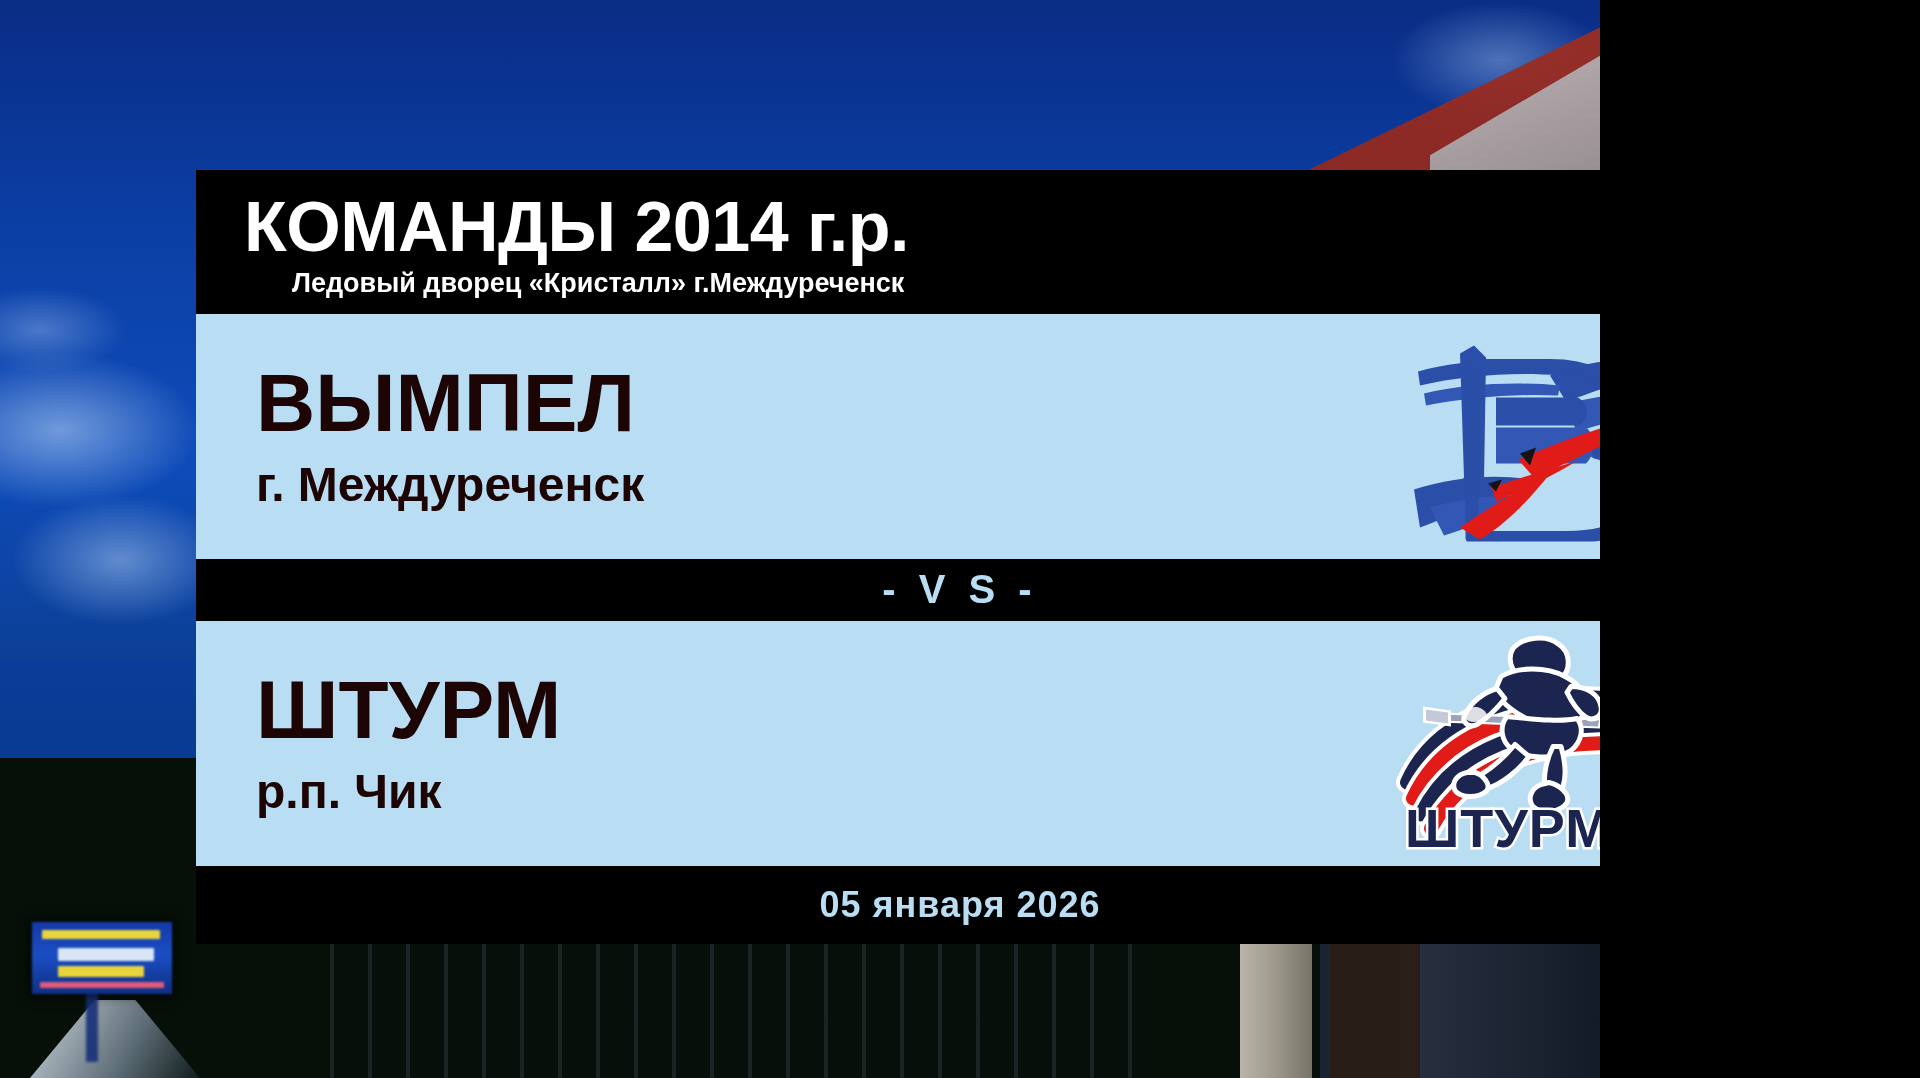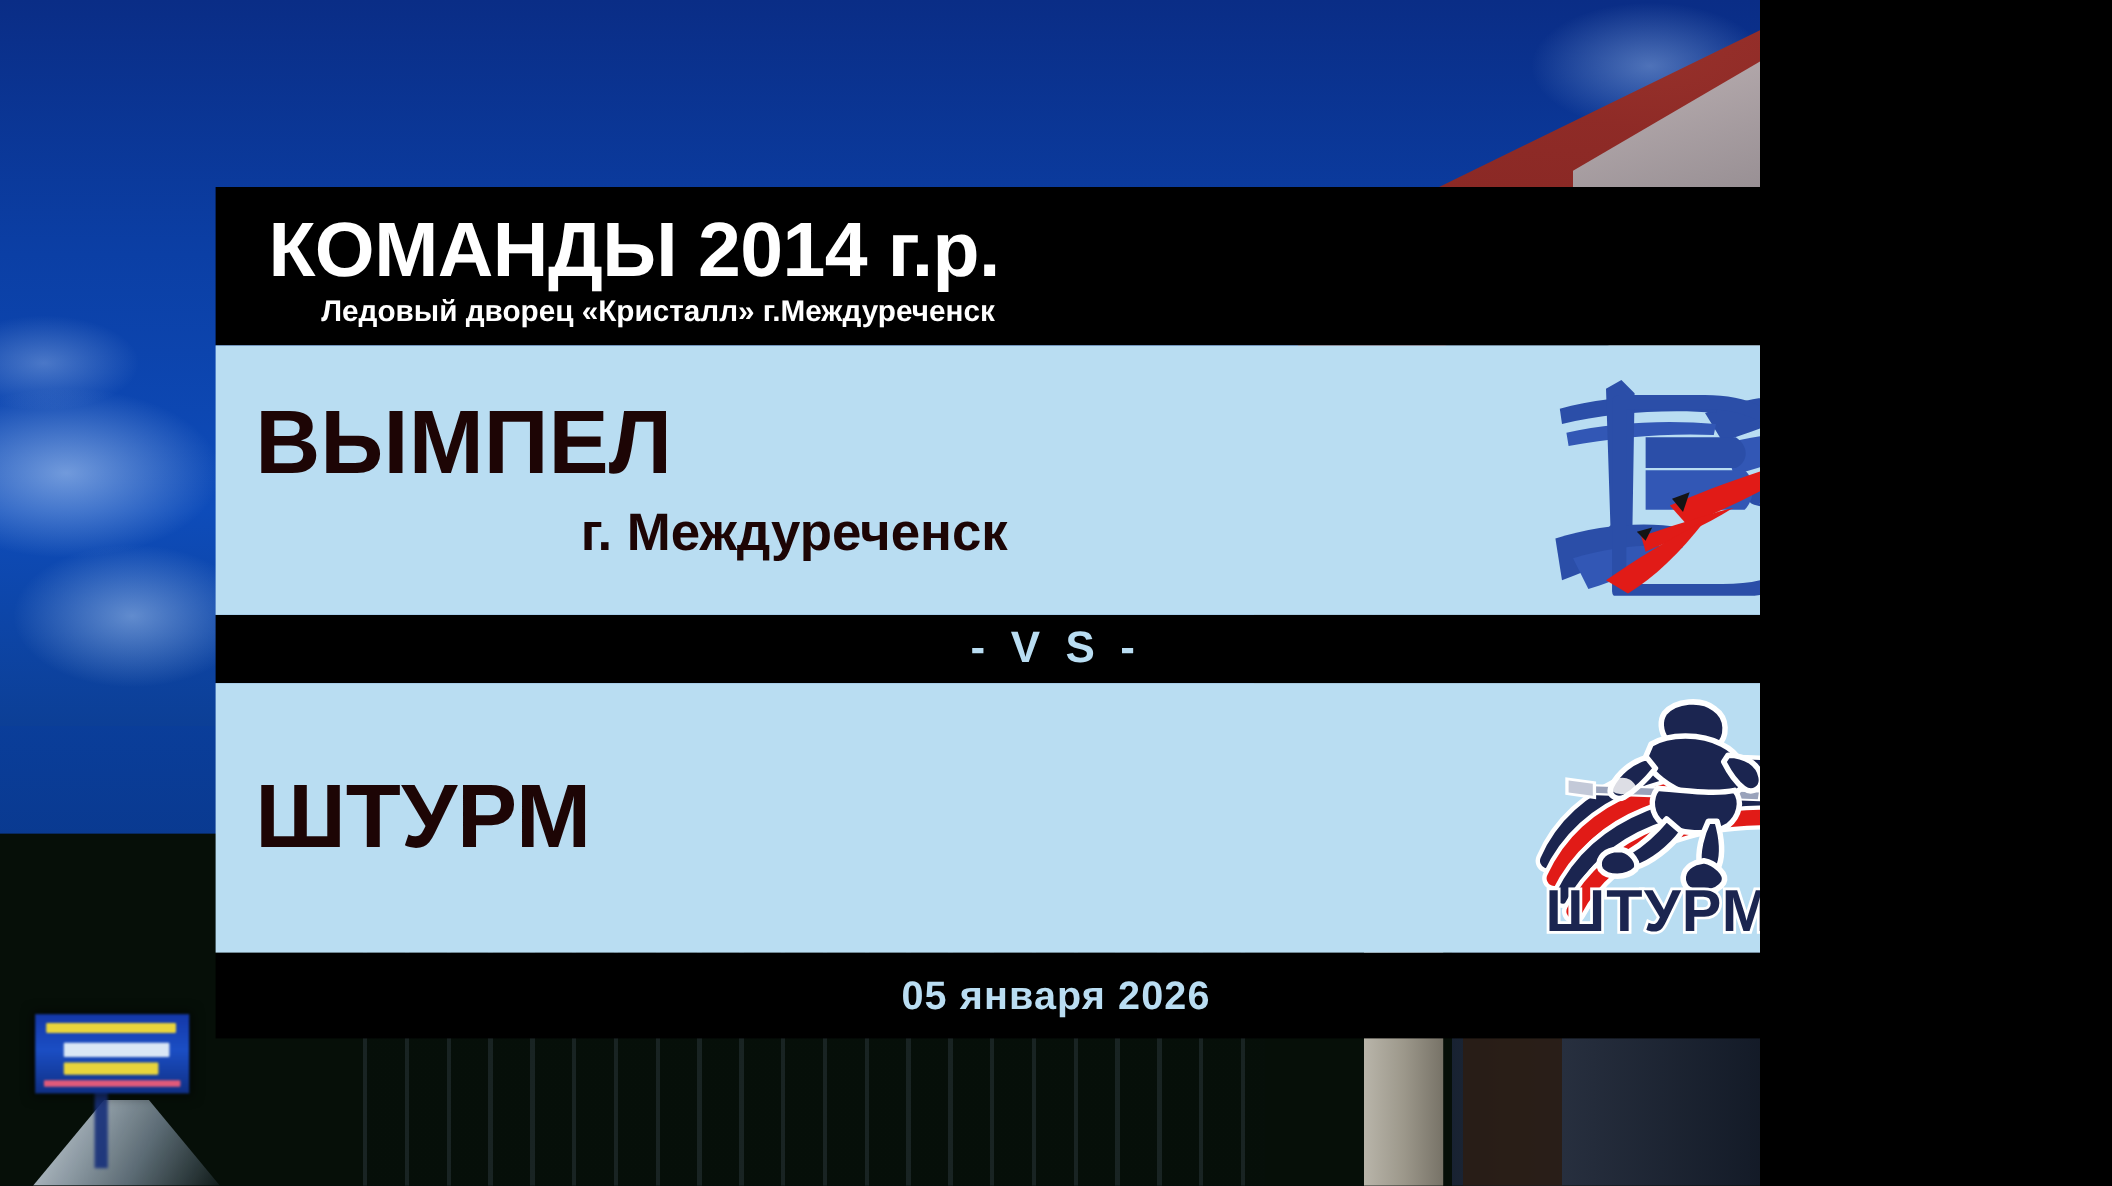--- a/index.html
+++ b/index.html
@@ -170,39 +170,38 @@
 
   
   .team {
     background: #b9ddf2;
     height: 245px;
     position: relative;
     display: flex;
     align-items: center;
   }
   .team-text {
-    padding-left: 36px;
+    padding-left: 60px;
     width: 980px;
   }
   .team-name {
     color: #1d0505;
     font-size: 82px;
     font-weight: bold;
     line-height: 1.0;
     letter-spacing: 0px;
     white-space: nowrap;
   }
   .team-city {
     color: #1d0505;
     font-size: 48px;
     font-weight: bold;
     line-height: 1.05;
     margin-top: 16px;
     white-space: nowrap;
-    text-align: center;
   }
   .team-logo {
     position: absolute;
     right: 34px;
     top: 50%;
     transform: translateY(-50%);
     width: 300px;
     height: 225px;
     display: flex;
     align-items: center;
@@ -307,20 +306,21 @@
       </div>
     </div>
 
     <div class="band-black vs">
       <span class="vs-text">- V S -</span>
     </div>
 
     <div class="team">
       <div class="team-text">
         <div class="team-name">ШТУРМ</div>
+        <div class="team-city">р.п. Чик</div>
       </div>
       <div class="team-logo">
         <svg width="290" height="222" viewBox="0 0 290 222" aria-hidden="true">
 
           <g fill="none" stroke-linecap="round">
             <path d="M12 150 C40 86 118 58 214 66" stroke="#ffffff" stroke-width="22"></path>
             <path d="M12 150 C40 86 118 58 214 66" stroke="#1b2550" stroke-width="14"></path>
             <path d="M18 166 C48 100 126 72 222 80" stroke="#ffffff" stroke-width="22"></path>
             <path d="M18 166 C48 100 126 72 222 80" stroke="#e11b17" stroke-width="14"></path>
             <path d="M26 182 C58 116 136 88 232 96" stroke="#ffffff" stroke-width="22"></path>

